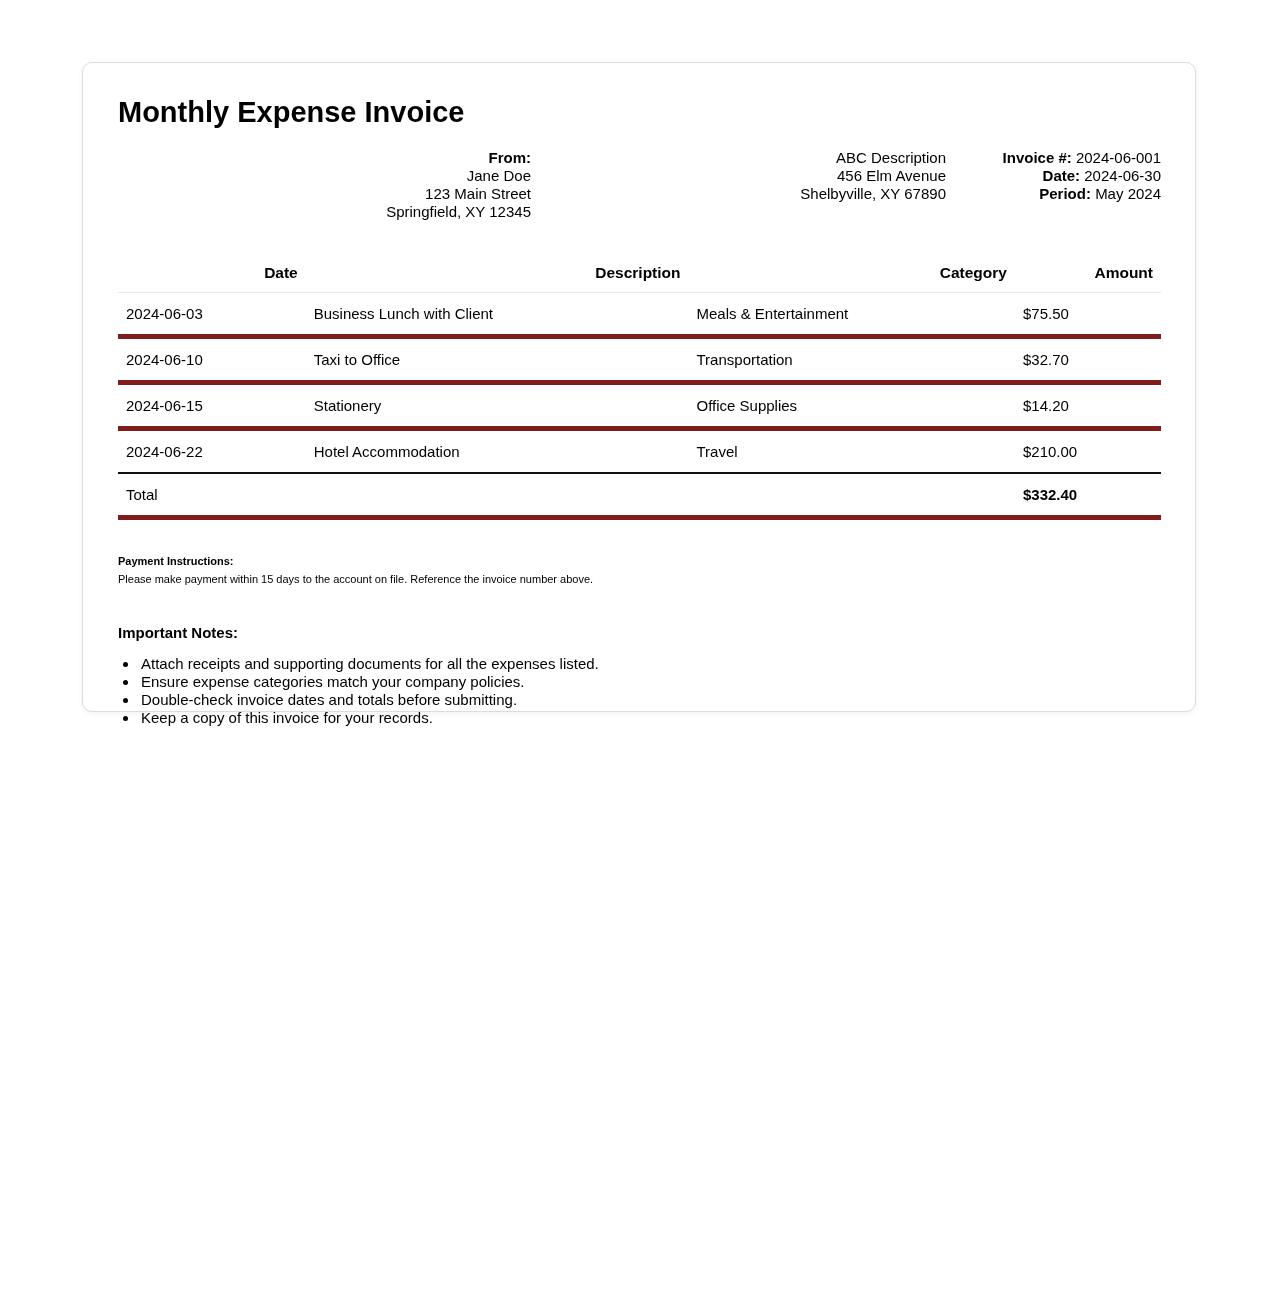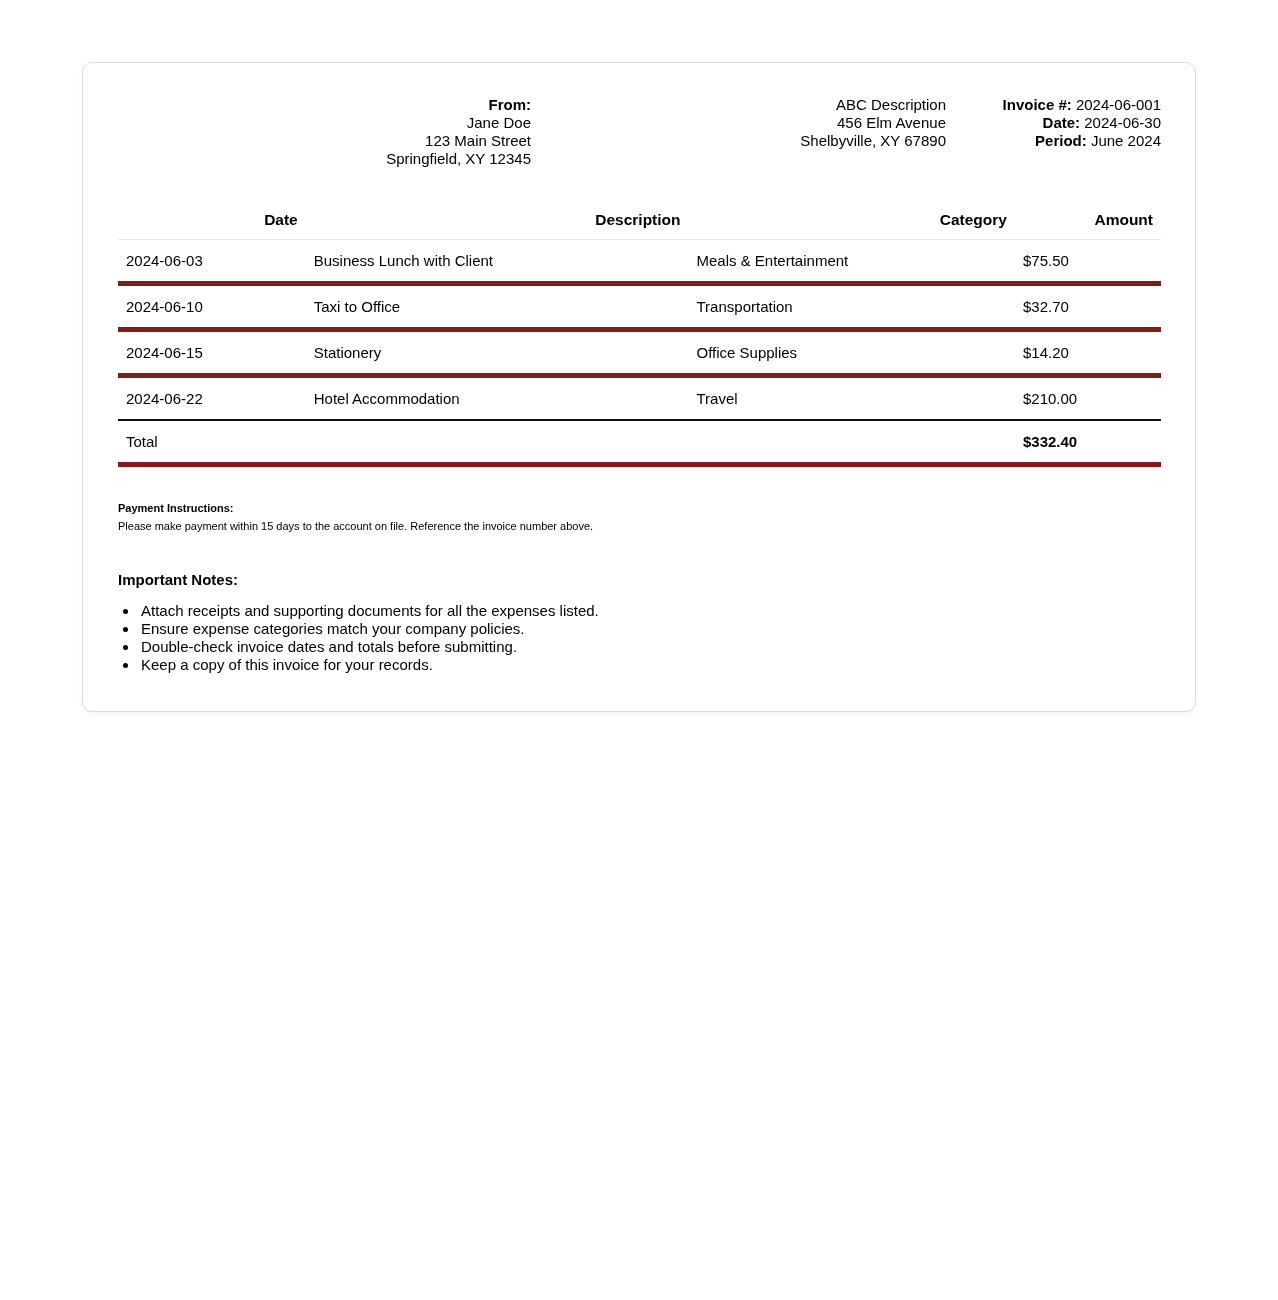--- a/index.html
+++ b/index.html
@@ -74,20 +74,21 @@
     padding-left: 21px;
   }
   .notes li { line-height: 18px; padding-left: 2px; }
 </style>
 </head>
 <body>
 
 <div class="page">
   <div class="card">
 
+    <h1 class="title">Monthly Expense Invoice</h1>
 
     <div class="parties">
       <div class="party-from">
         <div class="b">From:</div>
         <div>Jane Doe</div>
         <div>123 Main Street</div>
         <div>Springfield, XY 12345</div>
       </div>
 
       <div class="party-to">
@@ -100,21 +101,21 @@
         <div class="meta-line">
           <span class="meta-label">Invoice #:</span>
           <span>2024-06-001</span>
         </div>
         <div class="meta-line">
           <span class="meta-label">Date:</span>
           <span>2024-06-30</span>
         </div>
         <div class="meta-line">
           <span class="meta-label">Period:</span>
-          <span>June 2024</span>
+          <span>May 2024</span>
         </div>
       </div>
     </div>
 
     <table class="expenses">
       <colgroup>
         <col style="width:18%">
         <col style="width:36.7%">
         <col style="width:31.3%">
         <col style="width:14%">

